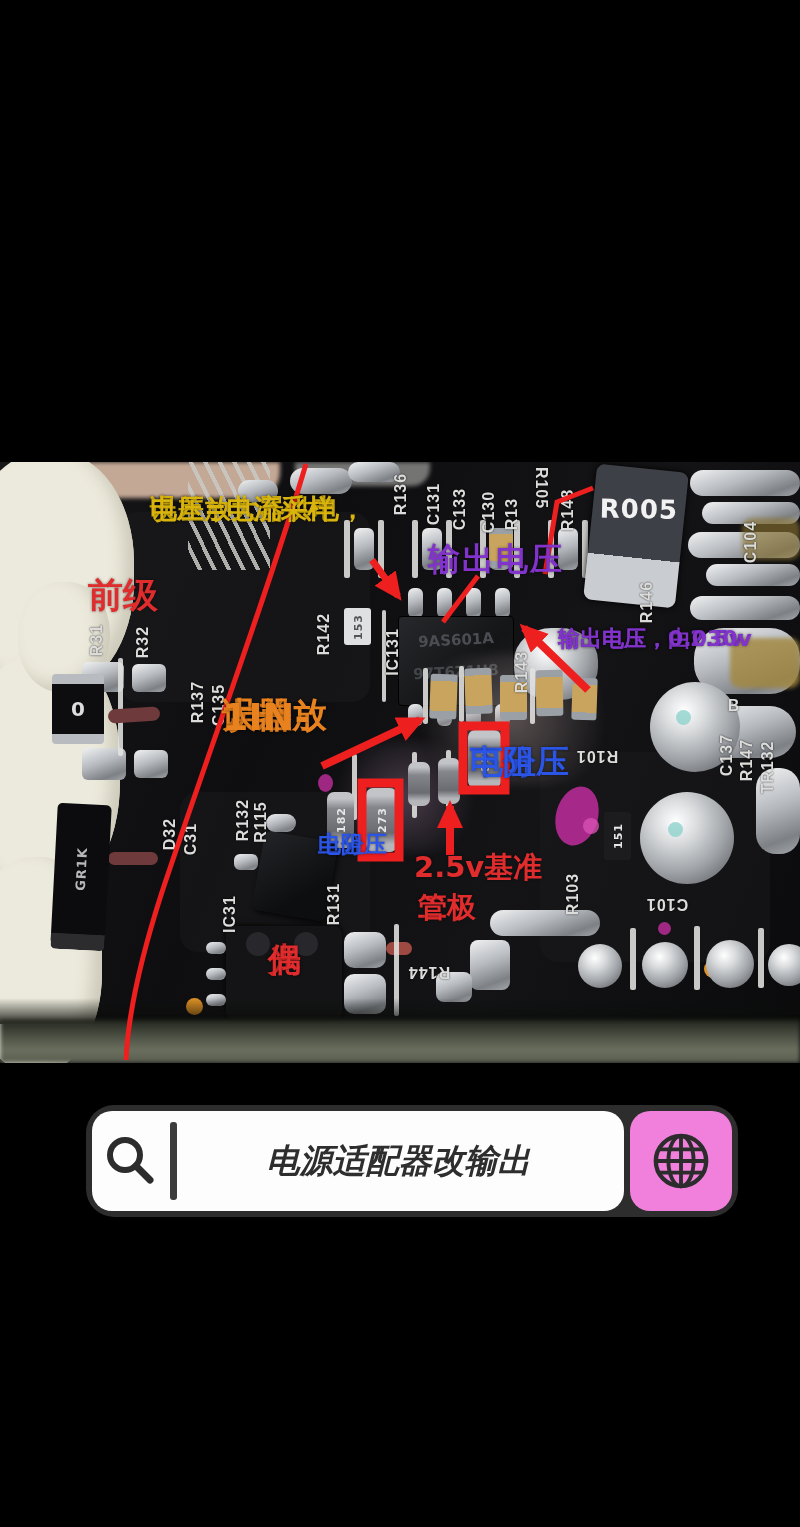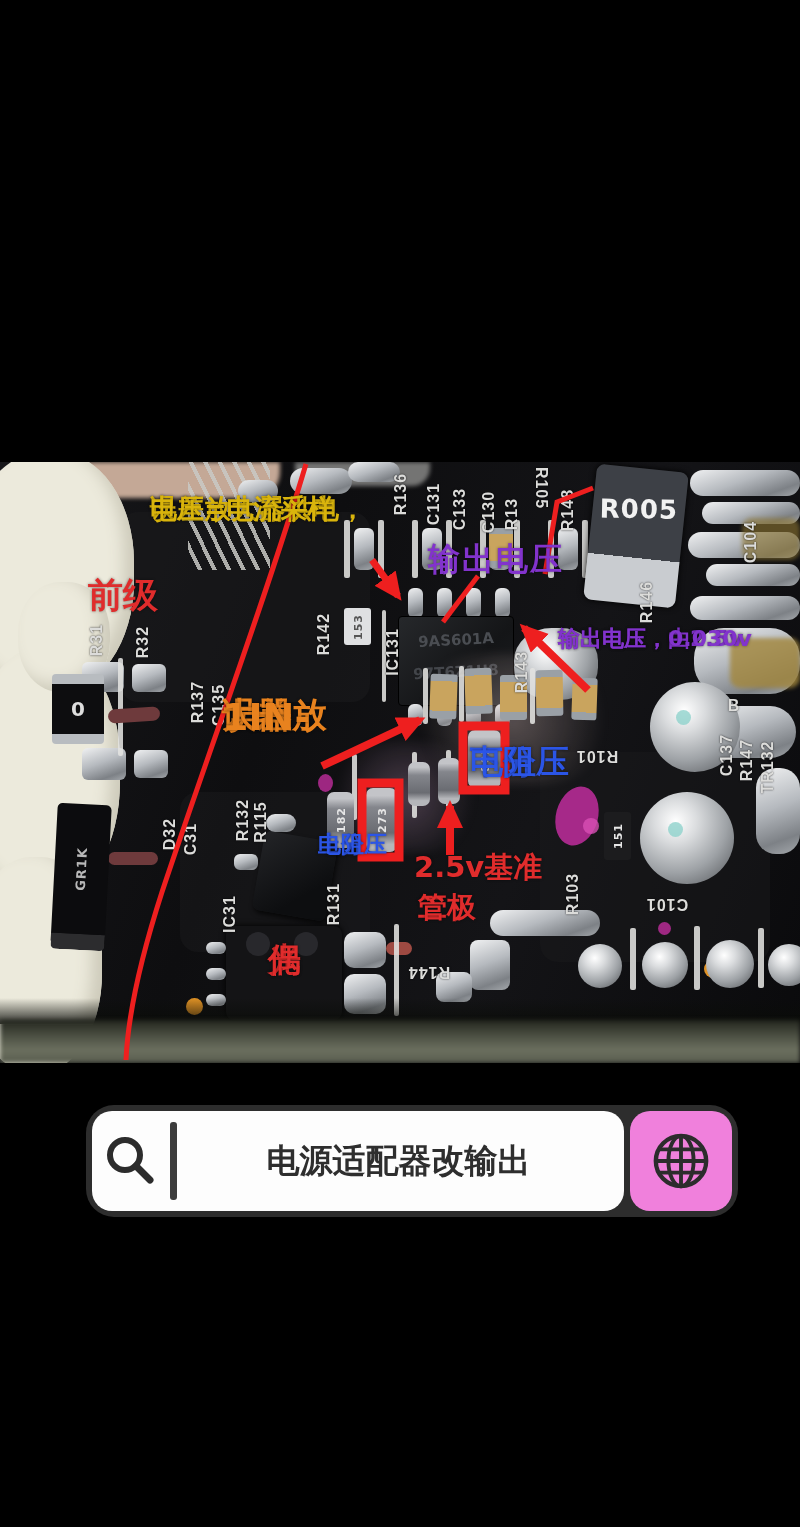--- a/index.html
+++ b/index.html
@@ -38,21 +38,21 @@
       background:linear-gradient(180deg,#23251e 0%,#4a4e41 35%,#6c705f 70%,#585c4e 100%);
       filter:blur(2px);}
   .shade{left:0;top:536px;width:800px;height:26px;
       background:linear-gradient(180deg,rgba(0,0,0,0),rgba(10,12,8,.85));}
 
   
   #searchbar{position:absolute;left:86px;top:1105px;width:652px;height:112px;
       background:#2d2d2d;border-radius:28px;display:flex;gap:6px;padding:6px;
       box-sizing:border-box;z-index:10;}
   #searchfield{flex:1;background:#fdfdfd;border-radius:20px;display:flex;
-      align-items:center;padding-left:12px;min-width:0;}
+      align-items:center;padding-left:12px;min-width:0;font-style:italic;}
   #cursor{width:7px;height:78px;background:#3c3c3c;border-radius:3px;margin-left:12px;flex:none;}
   #query{flex:1;text-align:center;font-size:33px;font-weight:bold;color:#2e2e2e;
       line-height:1.18;padding-right:4px;}
   #globebtn{width:102px;flex:none;background:#f080dc;border-radius:20px;display:flex;
       align-items:center;justify-content:center;}
 </style>
 </head>
 <body>
 
 <div id="photo">

